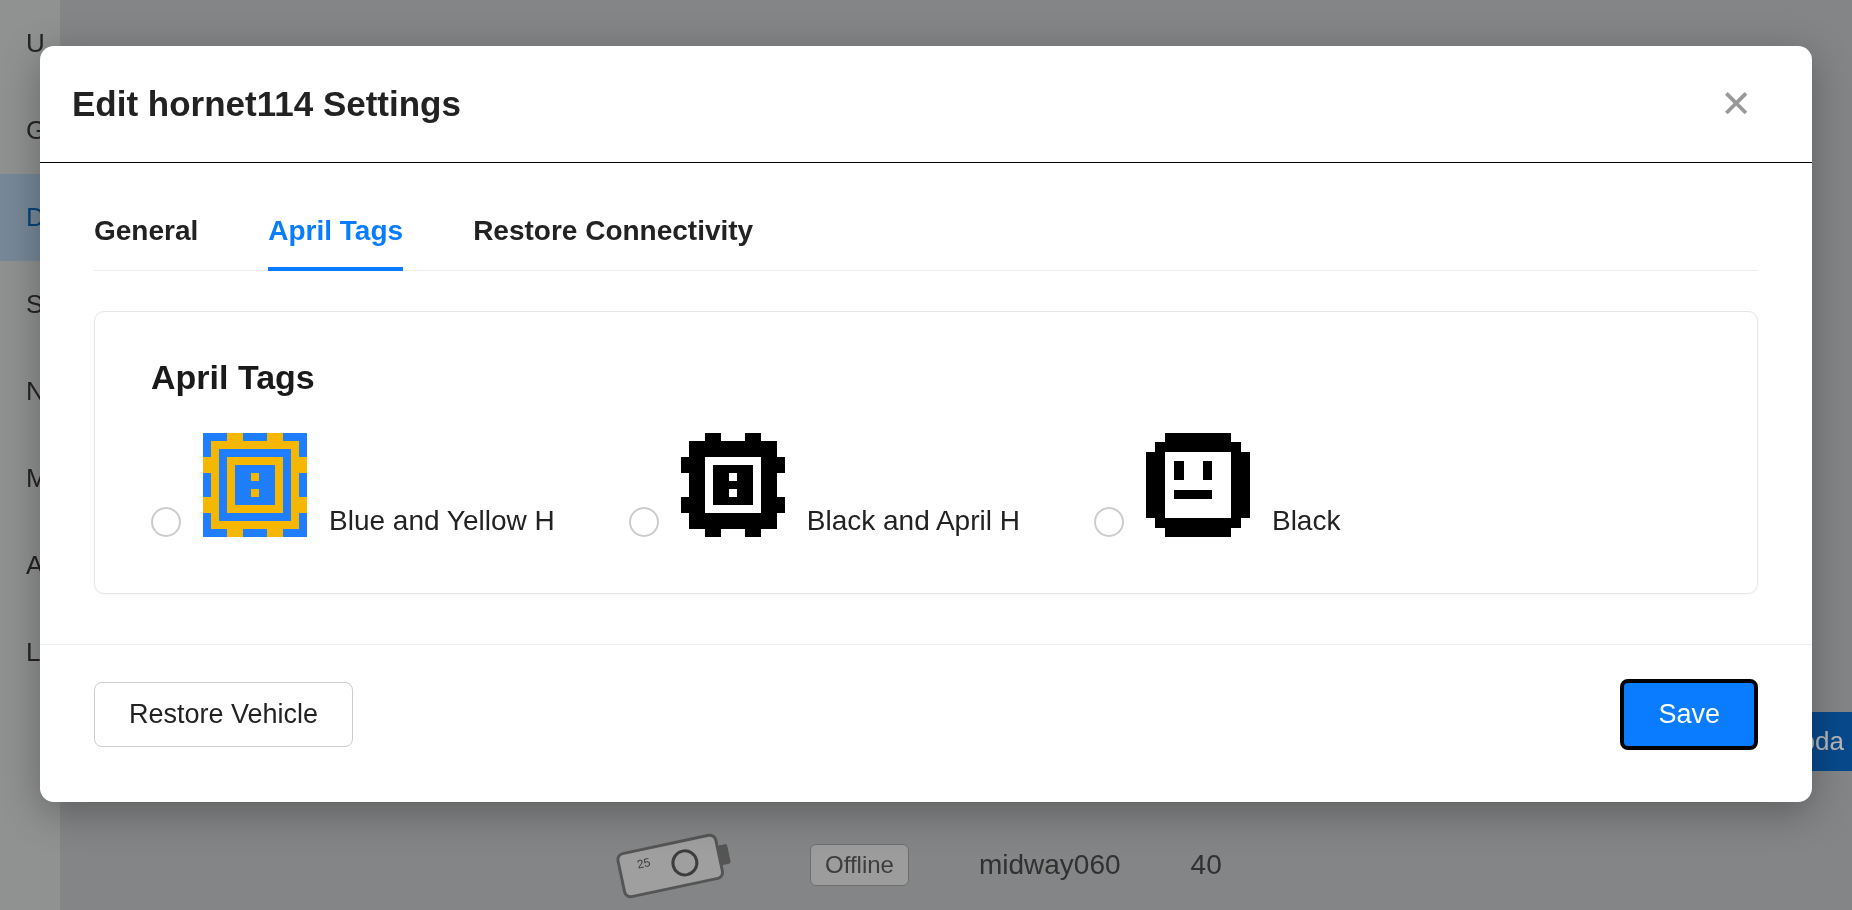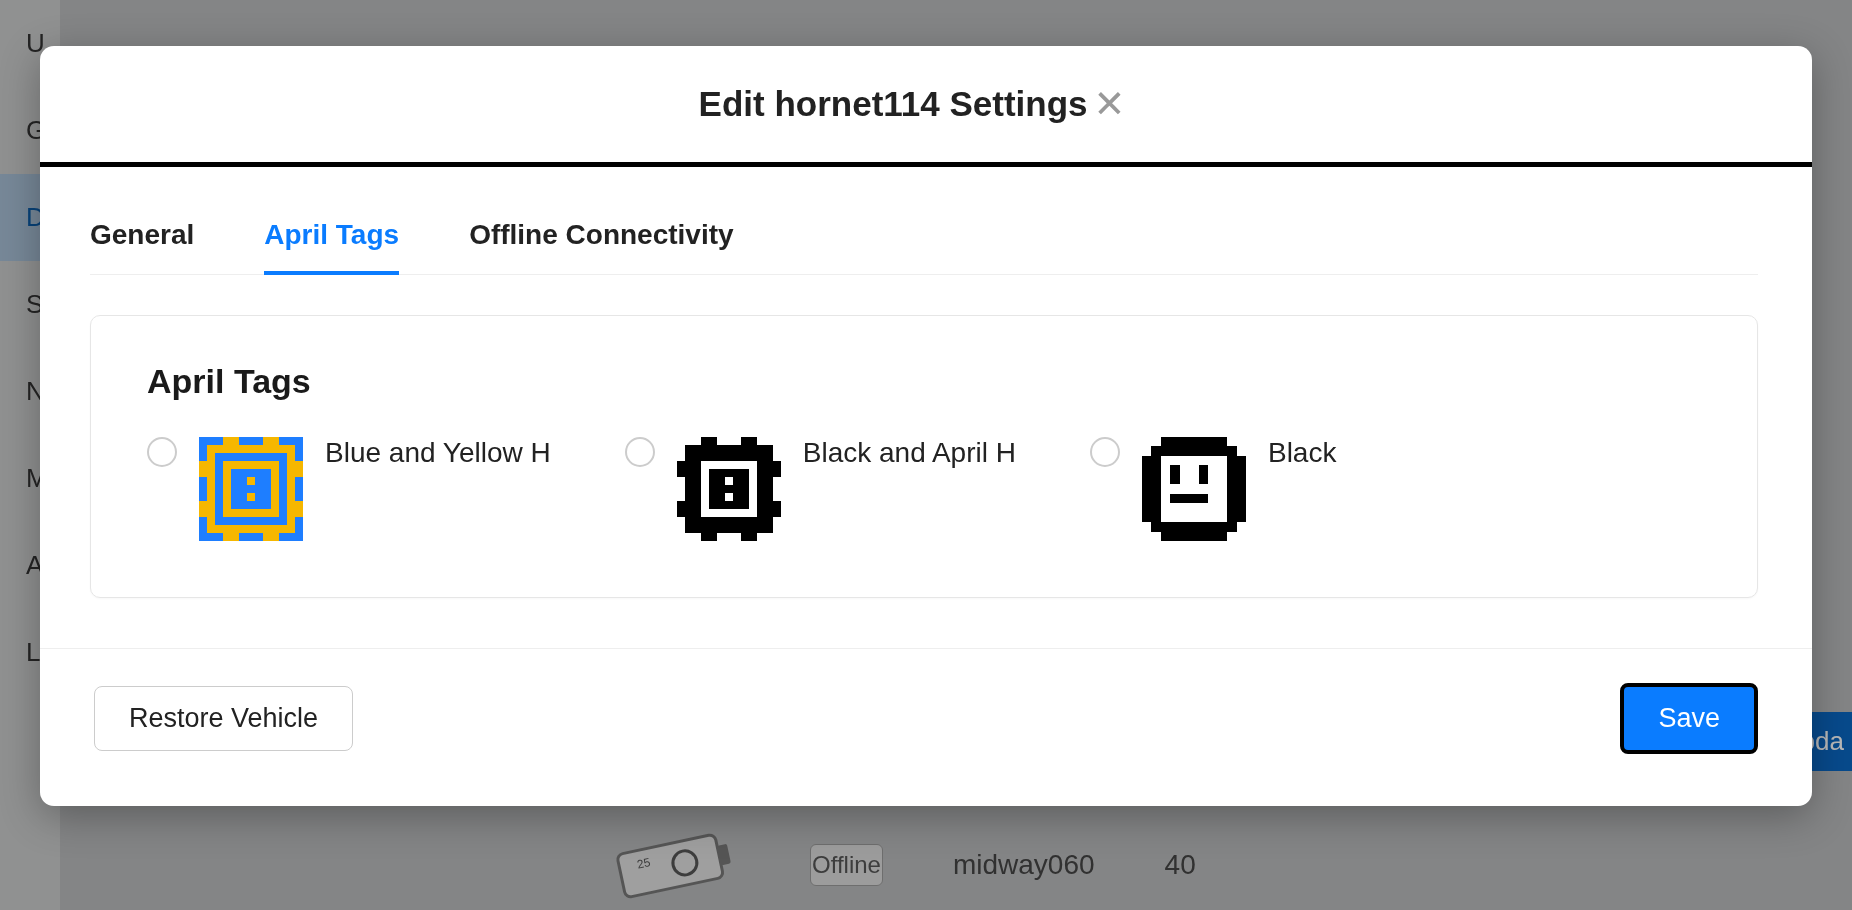--- a/index.html
+++ b/index.html
@@ -51,41 +51,40 @@
       width: 1772px;
       border-radius: 14px;
       box-shadow: 0 10px 40px rgba(0,0,0,0.3);
       display: flex;
       flex-direction: column;
     }
 
     .modal-header {
       display: flex;
       align-items: center;
-      justify-content: center;
+      justify-content: space-between;
       padding: 38px 54px 38px 32px;
-      border-bottom: 5px solid #000000;
+      border-bottom: 1px solid #000000;
     }
     .modal-title {
       font-size: 35px;
       font-weight: 600;
       color: #222;
     }
     .close-x {
       font-size: 38px;
       color: #999;
       cursor: pointer;
       line-height: 1;
       font-weight: 300;
       padding: 0 6px;
     }
 
     .modal-body {
-      padding: 40px 54px 10px 40px;
-      margin-left: 10px;
+      padding: 40px 54px 10px 54px;
     }
 
     .tabs {
       display: flex;
       gap: 70px;
       border-bottom: 1px solid #eee;
       margin-bottom: 40px;
     }
     .tab {
       font-size: 28px;
@@ -112,21 +111,21 @@
       color: #1a1a1a;
       margin-bottom: 36px;
     }
     .options-row {
       display: flex;
       gap: 74px;
       align-items: center;
     }
     .option {
       display: flex;
-      align-items: flex-start;
+      align-items: flex-end;
       gap: 22px;
     }
     .radio {
       width: 30px; height: 30px;
       border-radius: 50%;
       border: 2px solid #ccc;
       background: #fff;
     }
     .tag-img {
       width: 104px; height: 104px;
@@ -178,21 +177,21 @@
       position: absolute;
       left: 600px; bottom: 10px;
       display: flex; gap: 70px;
       align-items: center;
       color: #444;
       font-size: 28px;
     }
     .bg-badge {
       border: 1px solid #999;
       border-radius: 6px;
-      padding: 6px 1px;
+      padding: 6px 14px;
       font-size: 24px;
       color: #555;
       background: #d8d8d8;
     }
   </style>
 </head>
 <body>
 
 <div class="bg-page">
   <div class="bg-sidebar">
@@ -227,21 +226,21 @@
     <div class="modal-header">
       <div class="modal-title">Edit hornet114 Settings</div>
       <div class="close-x">✕</div>
     </div>
 
     <div class="modal-body">
 
       <div class="tabs">
         <div class="tab">General</div>
         <div class="tab active">April Tags</div>
-        <div class="tab">Offline Connectivity</div>
+        <div class="tab">Restore Connectivity</div>
       </div>
 
       <div class="card">
         <div class="card-title">April Tags</div>
 
         <div class="options-row">
 
           <div class="option">
             <div class="radio"></div>
             <div class="tag-img">

